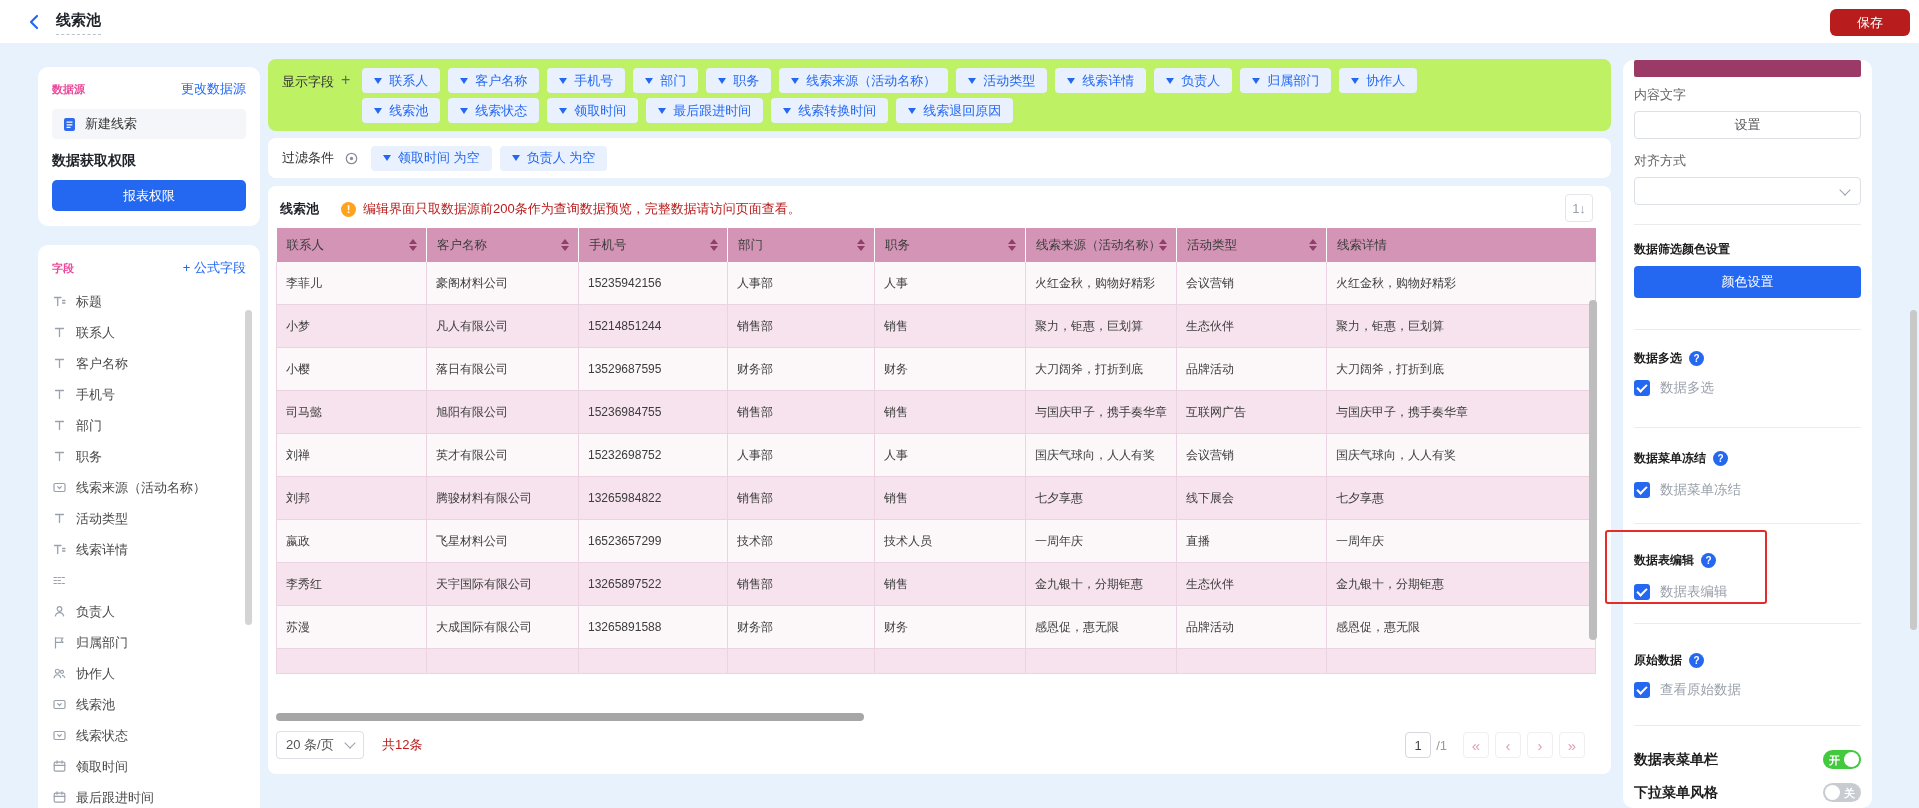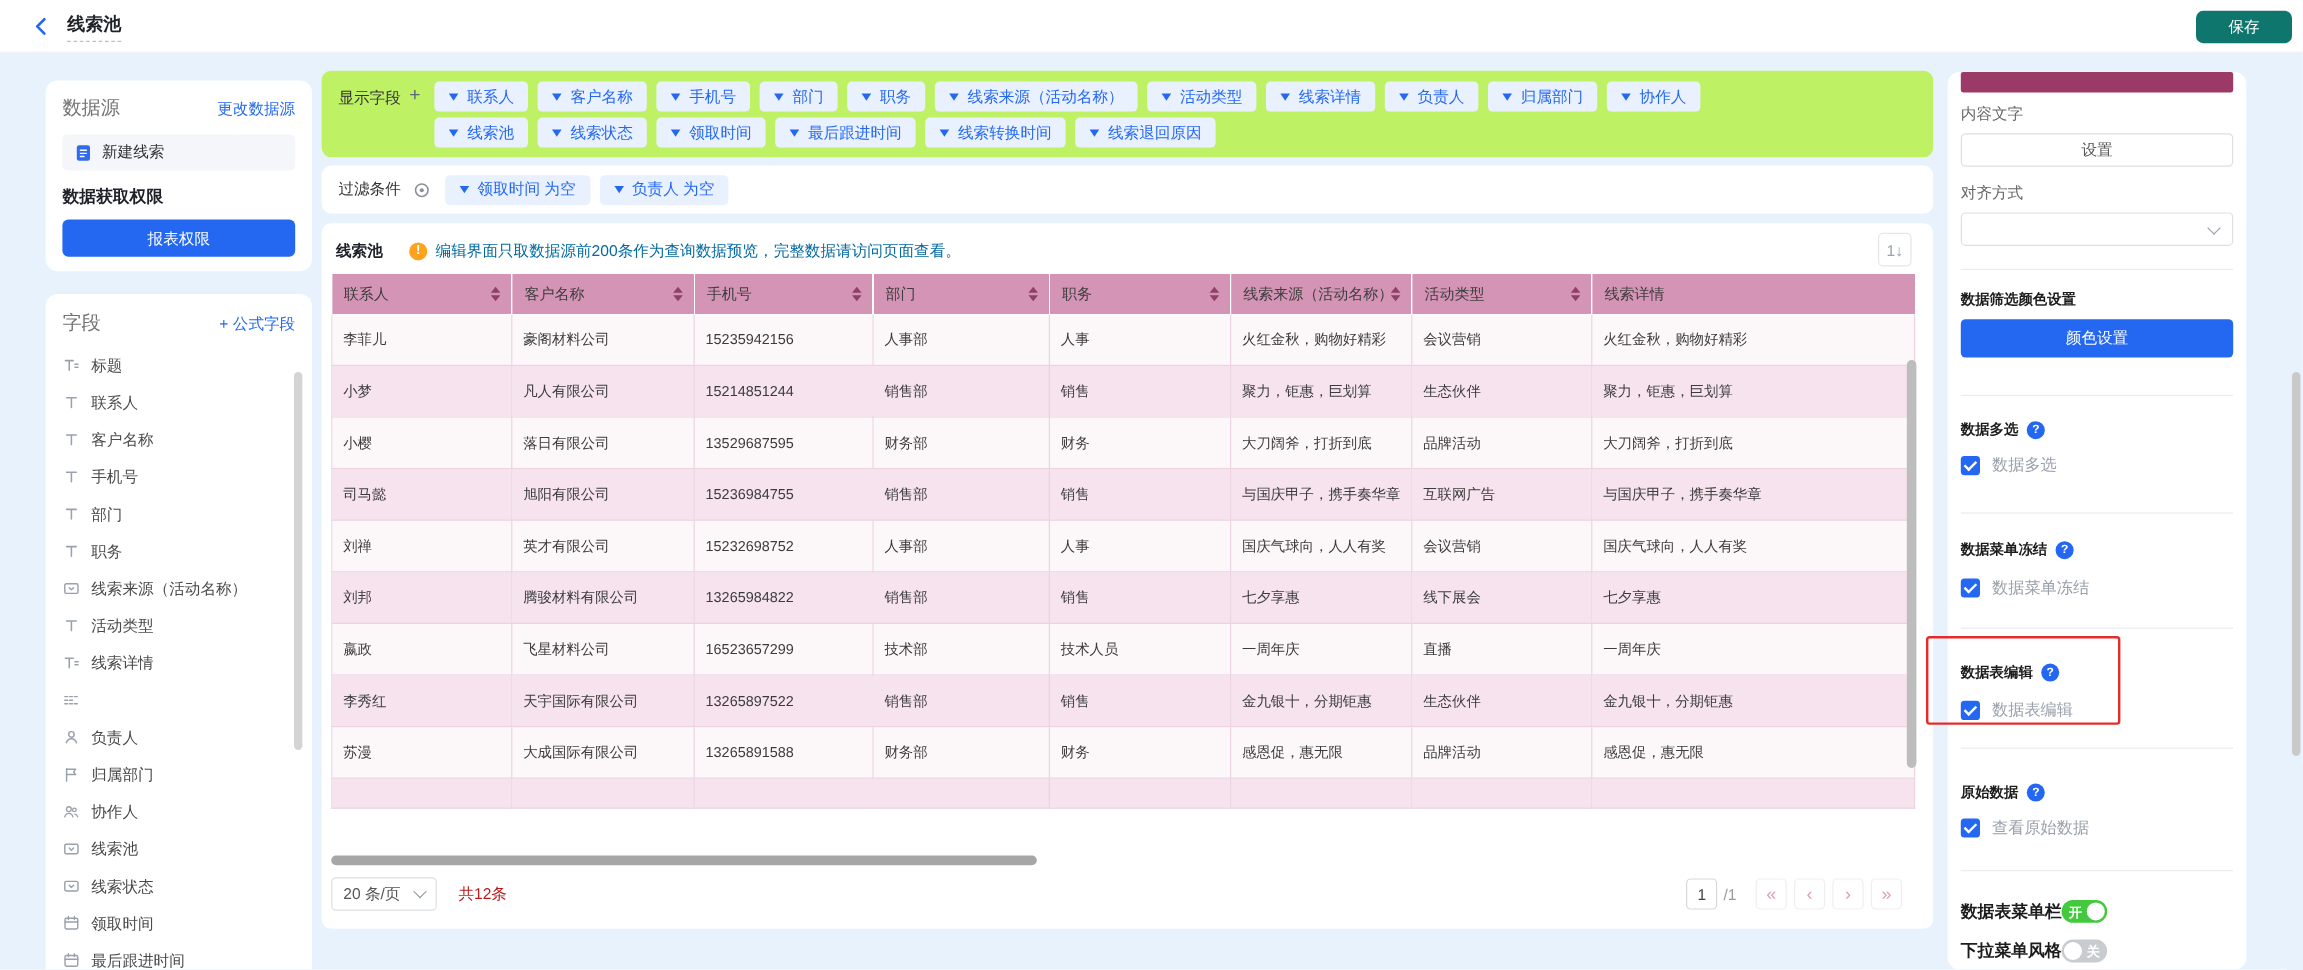--- a/index.html
+++ b/index.html
@@ -3,25 +3,25 @@
 <meta charset="utf-8">
 <style>
 *{box-sizing:border-box;margin:0;padding:0}
 html,body{width:1919px;height:808px}
 body{position:relative;overflow:hidden;background:#e8f2fd;font-family:"Liberation Sans","DejaVu Sans",sans-serif;font-size:13px;color:#333}
 .card{background:#fff;border-radius:10px}
 
 .topbar{position:absolute;left:0;top:0;width:100%;height:44px;background:#fff;border-bottom:1px solid #eef1f5;z-index:5}
 .back{position:absolute;left:26px;top:13px;width:18px;height:18px;cursor:pointer}
 .page-title{position:absolute;left:56px;top:11px;font-size:15px;font-weight:bold;color:#1f2329;border-bottom:1px dashed #b9c0ca;padding-bottom:4px}
-.save-btn{position:absolute;right:9px;top:9px;width:80px;height:27px;background:#0f766e;color:#fff;border:none;border-radius:6px;font-size:13px;cursor:pointer}
+.save-btn{position:absolute;right:9px;top:9px;width:80px;height:27px;background:#b91c1c;color:#fff;border:none;border-radius:6px;font-size:13px;cursor:pointer}
 
 .ds-card{position:absolute;left:38px;top:67px;width:222px;height:159px;padding:13px 14px}
 .row-between{display:flex;justify-content:space-between;align-items:center}
-.b14{font-weight:normal;font-size:16px;color:#737373}
+.b14{font-weight:bold;font-size:11px;color:#ec4899}
 .blue-link{color:#2468f2;font-size:13px;cursor:pointer}
 .ds-item{margin-top:11px;height:30px;background:#f4f6f9;border-radius:4px;display:flex;align-items:center;gap:8px;padding:0 10px;color:#333;cursor:pointer}
 .perm-label{margin-top:13px;font-weight:bold;font-size:14px;color:#1f2329}
 .perm-btn{margin-top:10px;width:100%;height:31px;background:#2468f2;color:#fff;border:none;border-radius:5px;font-size:13px;cursor:pointer}
 .fields-card{position:absolute;left:38px;top:245px;width:222px;height:563px;padding:14px;border-radius:10px 10px 0 0}
 .fields-list{margin-top:9px;list-style:none}
 .fields-list li{height:31px;display:flex;align-items:center;gap:9px;color:#4a4a4a;cursor:grab}
 .fic{width:15px;height:15px;display:inline-flex;flex:none}
 .fic svg{width:15px;height:15px}
 .fl-thumb{position:absolute;right:8px;top:65px;width:7px;height:315px;background:#d4d4d4;border-radius:4px}
@@ -31,21 +31,21 @@
 .plus{color:#5f6673;font-size:16px;line-height:14px;cursor:pointer}
 .chips{display:flex;gap:8px;margin-bottom:5px}
 .chip{height:25px;background:#e9f1fe;border-radius:4px;display:flex;align-items:center;gap:7px;padding:0 12px;color:#2468f2;white-space:nowrap;cursor:pointer}
 .caret{width:0;height:0;border-left:4.5px solid transparent;border-right:4.5px solid transparent;border-top:6px solid #2468f2}
 .filter-card{position:absolute;left:268px;top:138px;width:1343px;height:40px;background:#fff;border-radius:8px;display:flex;align-items:center;gap:10px;padding:0 14px}
 .target-ic{width:15px;height:15px;margin-right:2px}
 
 .table-card{position:absolute;left:268px;top:186px;width:1343px;height:588px;background:#fff;border-radius:8px;padding:8px}
 .tbl-top{height:30px;display:flex;align-items:center;gap:22px;padding-left:4px}
 .tbl-title{font-weight:bold;color:#1f2329}
-.warn{display:flex;align-items:center;gap:7px;color:#0369a1}
+.warn{display:flex;align-items:center;gap:7px;color:#b91c1c}
 .warn-ic{width:15px;height:15px;border-radius:50%;background:#ffa21d;color:#fff;font-size:11px;font-weight:bold;display:grid;place-items:center}
 .warn-ic::after{content:"!"}
 .sort-btn{position:absolute;right:18px;top:8px;width:28px;height:28px;border:1px solid #e4e6ea;border-radius:4px;background:#fff;color:#9aa1ab;display:grid;place-items:center;font-size:13px;cursor:pointer}
 .tbl-wrap{margin-top:4px;height:489px;overflow:hidden;position:relative}
 table{border-collapse:collapse;table-layout:fixed;width:1319px}
 thead th{background:#d494b6;height:34px;font-weight:normal;font-size:12.5px;color:#3d3d3d;text-align:left;padding:0 10px;border-right:1px solid rgba(255,255,255,.45);position:relative;cursor:pointer}
 thead th:last-child{border-right:none}
 .sort{position:absolute;right:9px;top:50%;transform:translateY(-50%);display:flex;flex-direction:column;gap:2px}
 .sort i{display:block;width:0;height:0;border-left:4px solid transparent;border-right:4px solid transparent}
 .sort .up{border-bottom:5px solid #8f3f68}
@@ -72,21 +72,21 @@
 .sel{margin-top:7px;width:100%;height:28px;border:1px solid #dcdfe3;border-radius:4px;position:relative;cursor:pointer;background:#fff}
 .sel .chev{position:absolute;right:11px;top:12px}
 .divider{height:1px;background:#ececee}
 .sec-title{font-weight:bold;font-size:12px;color:#1c1c1c;display:flex;align-items:center;gap:7px}
 .q-ic{width:15px;height:15px;border-radius:50%;background:#2468f2;color:#fff;font-size:10px;display:grid;place-items:center;cursor:pointer}
 .q-ic::after{content:"?"}
 .cbx-row{display:flex;align-items:center;gap:10px;color:#9aa1ab;font-size:13.5px}
 .cbx{width:16px;height:16px;background:#2468f2;border-radius:3px;position:relative;flex:none;cursor:pointer}
 .cbx::after{content:"";position:absolute;left:3px;top:3.5px;width:8px;height:4px;border-left:2px solid #fff;border-bottom:2px solid #fff;transform:rotate(-45deg)}
 .red-box{position:absolute;left:-18px;top:470px;width:162px;height:74px;border:2px solid #e62b2b;border-radius:3px;pointer-events:none}
-.tog-row{display:flex;align-items:center;font-weight:bold;font-size:14px;color:#1c1c1c}
+.tog-row{display:flex;justify-content:space-between;align-items:center;font-weight:bold;font-size:14px;color:#1c1c1c}
 .pill{width:38px;height:19px;border-radius:10px;position:relative;color:#fff;font-size:11px;cursor:pointer;flex:none}
 .pill.on{background:#43c93e}
 .pill.off{background:#c8cbd0}
 .pill .knob{position:absolute;top:2px;width:15px;height:15px;border-radius:50%;background:#fff}
 .pill.on .knob{right:2px}
 .pill.off .knob{left:2px}
 .pill .st{position:absolute;top:2.5px}
 .pill.on .st{left:6px}
 .pill.off .st{right:6px}
 

